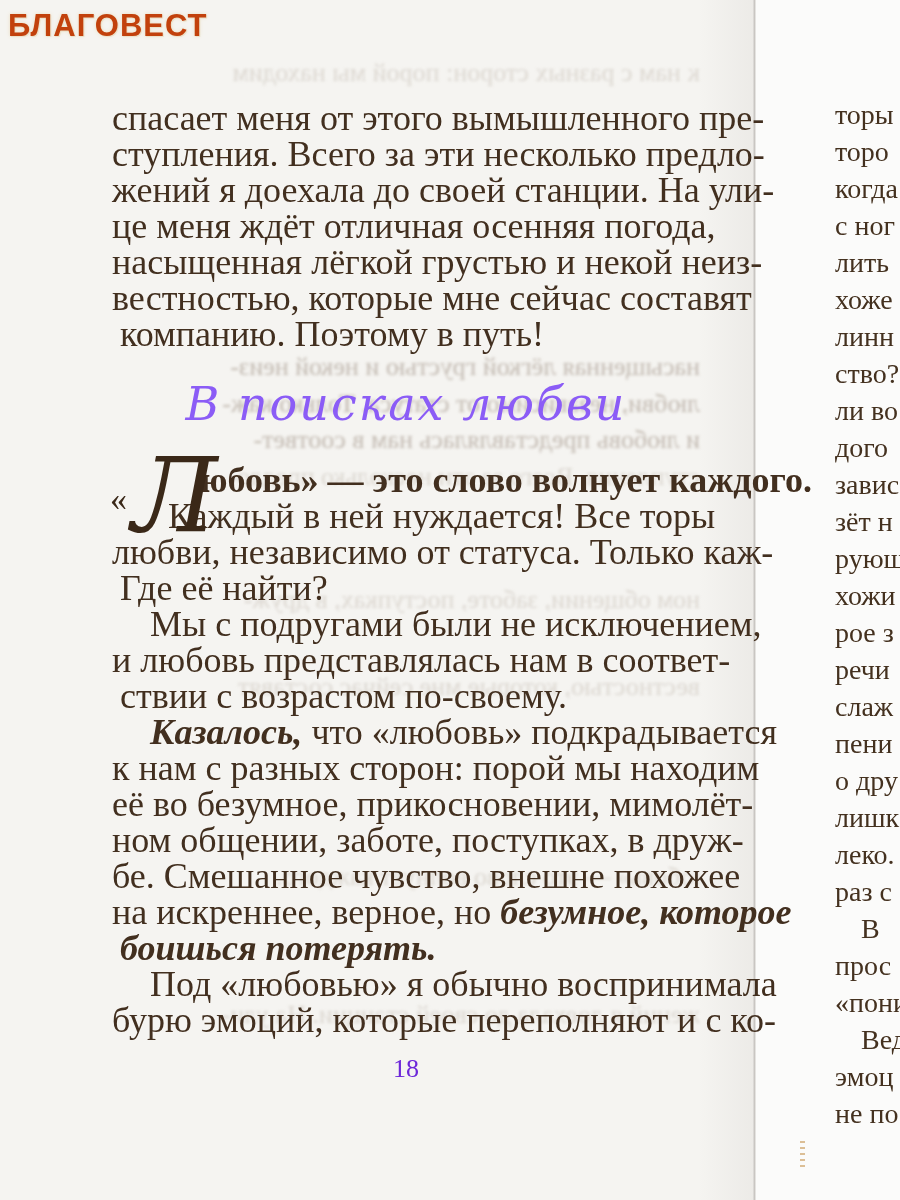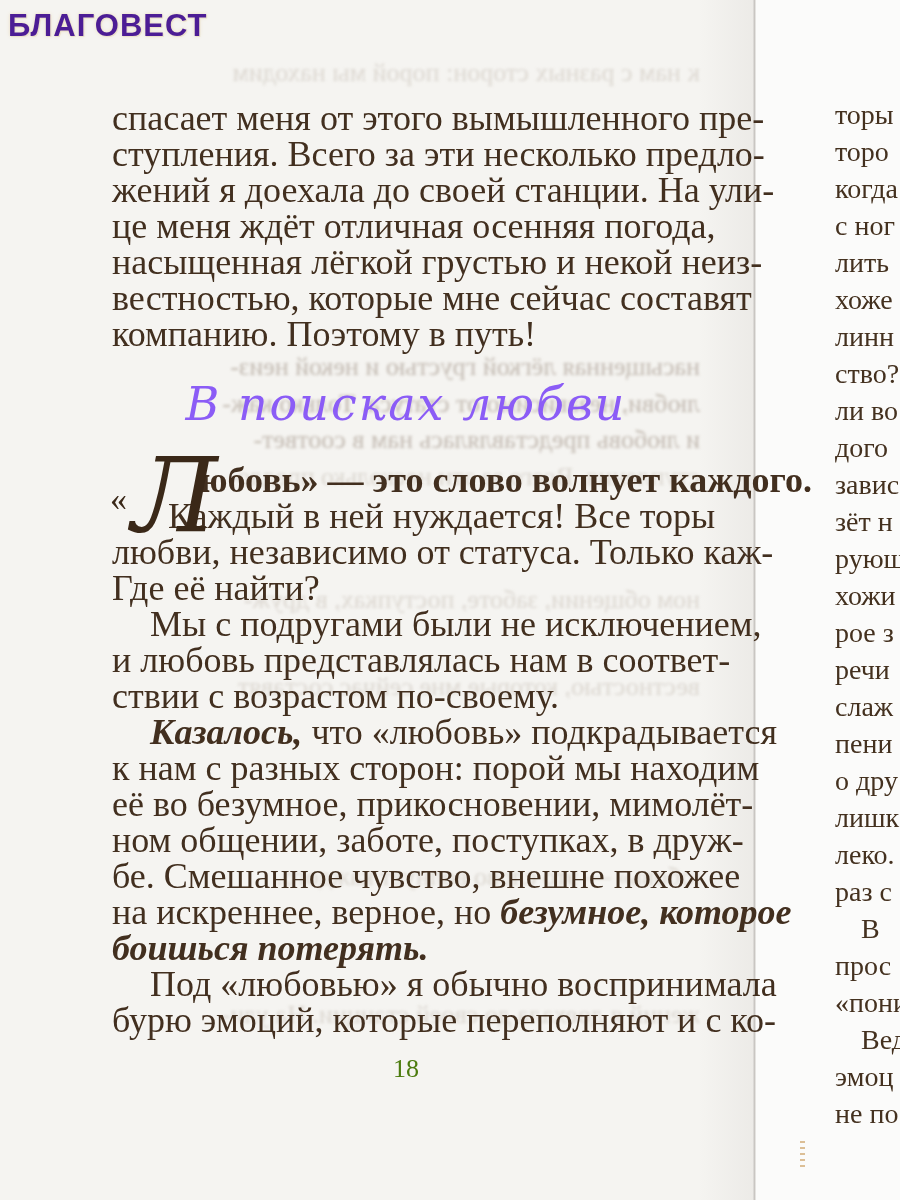--- a/index.html
+++ b/index.html
@@ -20,60 +20,60 @@
   }
   .gutter-line{
     position:absolute;left:753px;top:0;width:3px;height:1200px;z-index:1;
     background:linear-gradient(90deg,#e4e2df 0%,#c9c6c2 50%,#f2f1ef 100%);
   }
   
   .logo{
     position:absolute;left:8px;top:8px;z-index:5;
     font-family:"Liberation Sans",sans-serif;
     font-weight:bold;font-size:31px;letter-spacing:1px;
-    color:#4c1d95;
+    color:#c2410c;
     text-shadow:0 0 2px #efe6d0,0 0 4px #ede3cb,1px 1px 0 #e9dfc8;
   }
   
   .ghost-layer{position:absolute;inset:0;z-index:1;pointer-events:none;}
   .g{
     position:absolute;left:112px;width:588px;height:32px;overflow:hidden;
     transform:scaleX(-1);filter:blur(1.7px);
     font-size:26px;white-space:nowrap;
     color:rgba(125,106,88,0.42);
   }
   .g.weak{color:rgba(130,112,95,0.22);}
   
   .text-block{position:absolute;left:112px;top:100px;width:588px;z-index:2;}
   .para{margin:0;position:relative;}
   .line{
     font-size:36px;line-height:36px;white-space:nowrap;
     text-align:justify;text-align-last:justify;
   }
-  .line.last{text-align-last:left;}
+  .line.last{text-align-last:left;margin-left:8px;}
   .line.ind{padding-left:38px;}
   .line .bi{font-weight:bold;font-style:italic;}
   .heading{
     margin:24px 0 30px;text-align:center;
     font-family:"DejaVu Serif",serif;font-style:italic;
     font-size:46px;line-height:56px;letter-spacing:2px;
     color:#8b5cf6;font-weight:normal;
   }
   .para.has-dc .line.dc-off-0{padding-left:88px;font-weight:bold;}
   .para.has-dc .line.dc-off-1{padding-left:56px;}
   .dropcap{position:absolute;left:0;top:0;width:94px;height:80px;}
   .dc-q{position:absolute;left:-2px;top:18px;font-size:34px;color:#3a2818;}
   .dc-l{
     position:absolute;left:20px;top:-16px;
     font-family:"DejaVu Serif",serif;font-style:italic;
     font-size:102px;line-height:1;color:#3a2818;
   }
   .page-number{
     margin-top:16px;text-align:center;
-    font-size:26px;color:#4d7c0f;
+    font-size:26px;color:#6d28d9;
   }
   
   .right-col{
     position:absolute;left:835px;top:96px;width:130px;z-index:2;
   }
   .rline{font-size:28px;line-height:37px;white-space:nowrap;color:#44311f;}
   .rline.ind{padding-left:26px;}
   
   .dotted-mark{
     position:absolute;left:800px;top:1141px;z-index:2;

